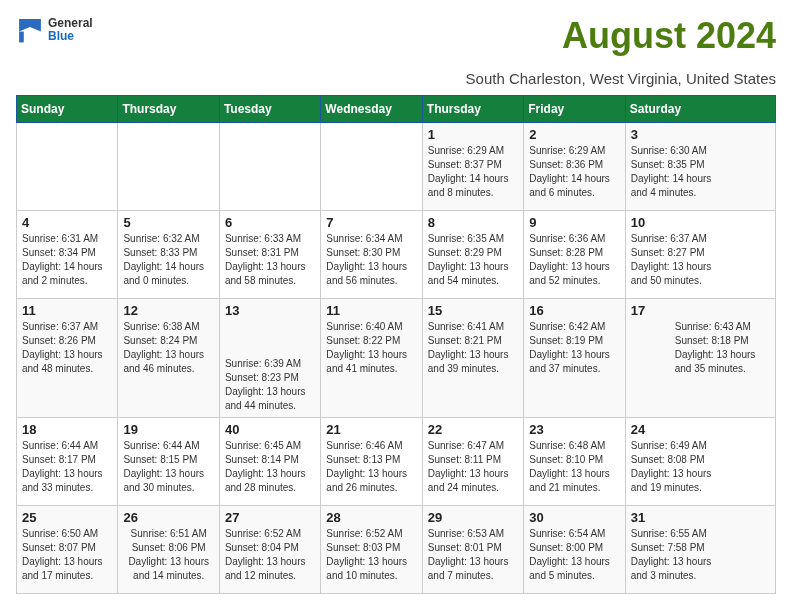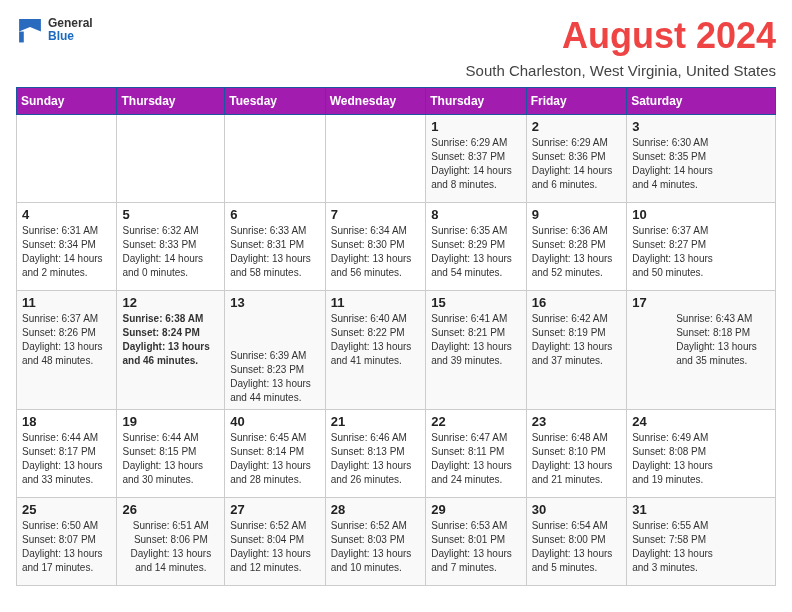--- a/index.html
+++ b/index.html
@@ -31,36 +31,36 @@
     .logo-icon {
       width: 28px;
       height: 28px;
     }
     .title-section {
       text-align: right;
     }
     .month-title {
       font-size: 36px;
       font-weight: bold;
-      color: #ef4444;
+      color: #4d7c0f;
       line-height: 1.1;
     }
     .location-title {
       font-size: 15px;
       color: #444;
-      margin-top: 6px;
+      margin-top: 14px;
     }
     .calendar-table {
       width: 100%;
       border-collapse: collapse;
       margin-top: 8px;
       font-size: 11px;
     }
     .calendar-table thead tr {
-      background-color: #a21caf;
+      background-color: #15803d;
       color: #fff;
     }
     .calendar-table thead th {
       padding: 6px 4px;
       text-align: left;
       font-weight: bold;
       font-size: 12px;
       border: 1px solid #1a55a0;
     }
     .calendar-table tbody tr {
@@ -212,21 +212,21 @@
       <tr>
         <td>
           <span class="day-number">11</span>
           <div class="day-info" style="white-space: pre-line;">Sunrise: 6:37 AM
 Sunset: 8:26 PM
 Daylight: 13 hours
 and 48 minutes.</div>
         </td>
         <td>
           <span class="day-number">12</span>
-          <div class="day-info" style="white-space: pre-line; font-weight: bold;">Sunrise: 6:38 AM
+          <div class="day-info" style="white-space: pre-line;">Sunrise: 6:38 AM
 Sunset: 8:24 PM
 Daylight: 13 hours
 and 46 minutes.</div>
         </td>
         <td>
           <span class="day-number">13</span>
           <div class="day-info" style="white-space: pre-line; margin-top: 39px;">Sunrise: 6:39 AM
 Sunset: 8:23 PM
 Daylight: 13 hours
 and 44 minutes.</div>

